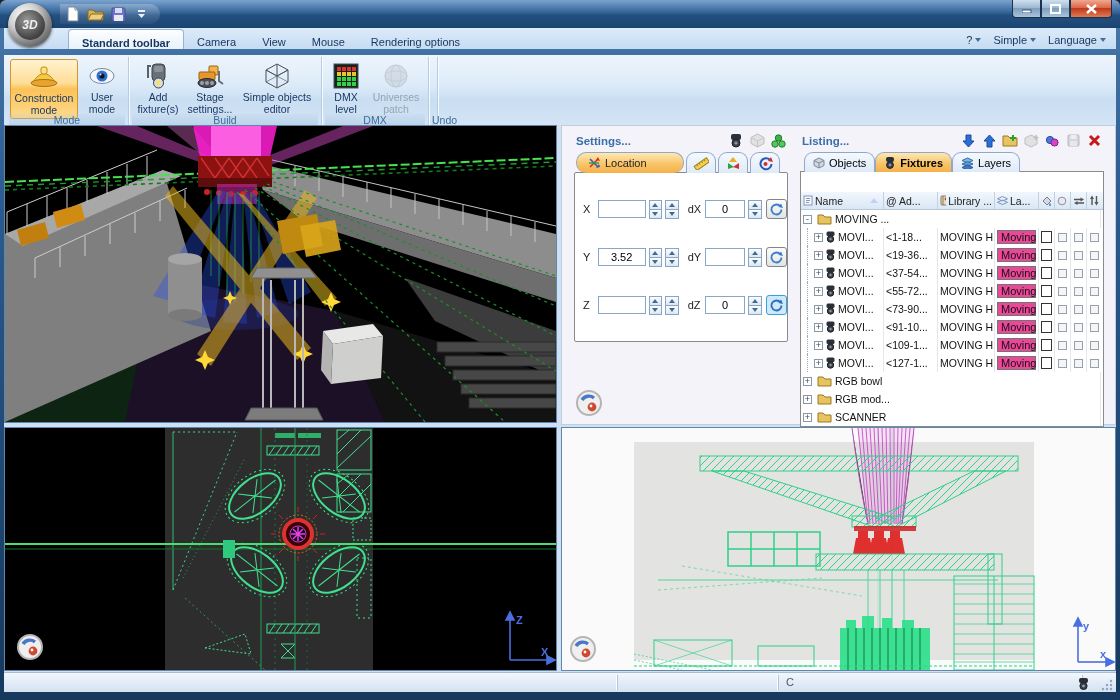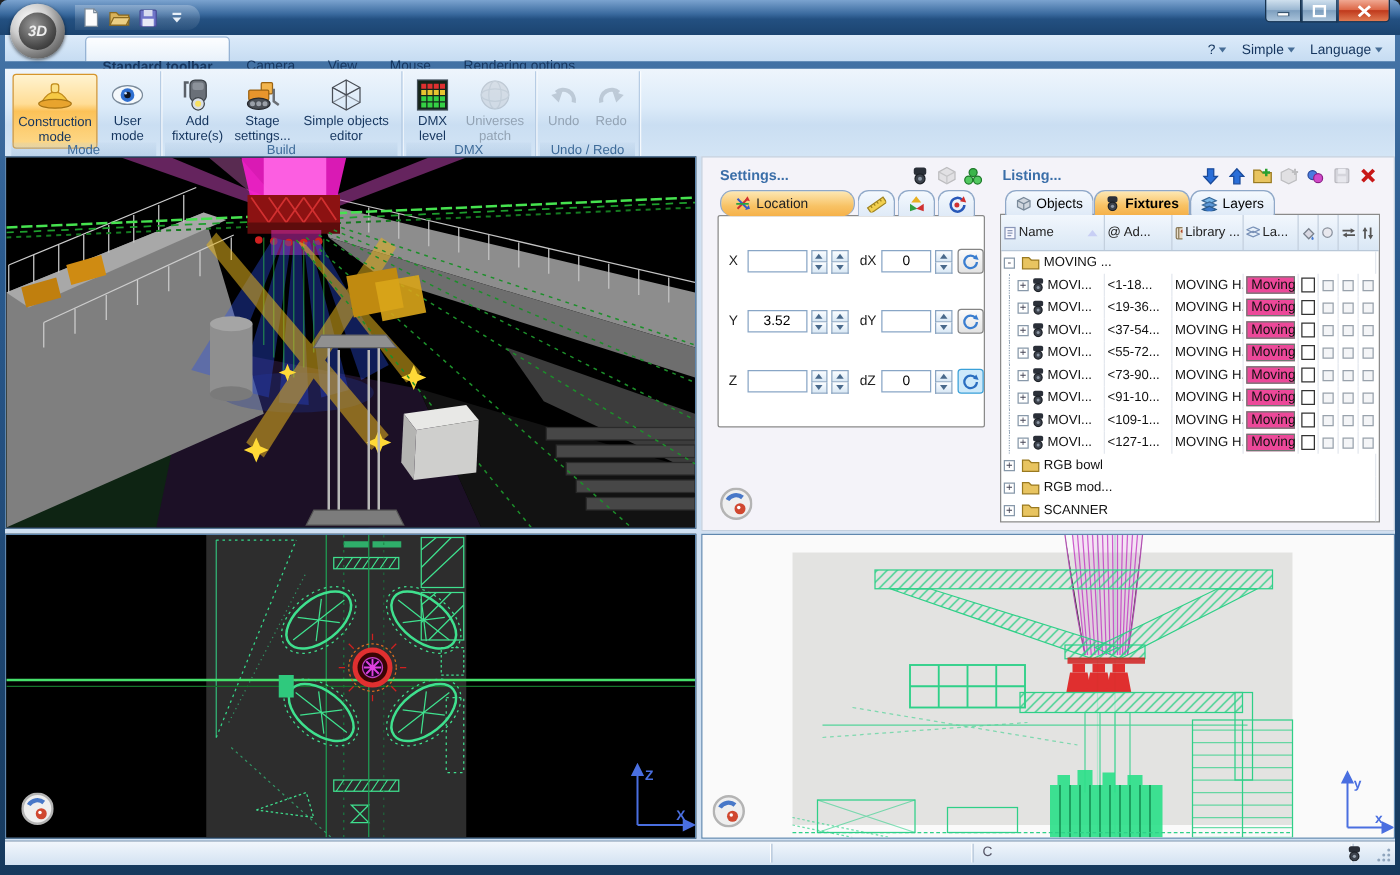--- a/index.html
+++ b/index.html
@@ -24,21 +24,21 @@
   .wincontrols { position:absolute; right:8px; top:0; display:flex; }
   .wbtn { width:29px; height:18px; border:1px solid #17334f; border-top:none; display:flex; align-items:center; justify-content:center;
     background:linear-gradient(#cfe0ee,#9cb8d2 45%,#7e9fbf 50%,#a9c3da); cursor:pointer; }
   .wbtn.min { border-radius:0 0 0 4px; }
   .wbtn.close { width:42px; border-radius:0 0 4px 0;
     background:linear-gradient(#f0a892,#dd6848 45%,#c03a1c 50%,#e07a52); }
 
   
   .tabstrip { position:absolute; left:4px; top:28px; width:1112px; height:21px;
     background:linear-gradient(#dcebfa,#c6dcf2); display:flex; align-items:flex-end; padding-left:64px; }
-  .rtab { height:20px; padding:18px 13px 0; font-size:11px; color:#15355e; cursor:pointer; }
+  .rtab { height:20px; padding:7px 13px 0; font-size:11px; color:#15355e; cursor:pointer; }
   .rtab.active { background:linear-gradient(#fdfeff,#e8f1fa); border:1px solid #96b3d4; border-bottom:none;
     border-radius:4px 4px 0 0; font-weight:bold; }
   .menu-right { margin-left:auto; display:flex; align-items:center; gap:12px; padding:0 10px 3px 0;
     font-size:11px; color:#15355e; }
   .mitem { display:flex; align-items:center; gap:3px; cursor:pointer; }
   .chev { width:0; height:0; border-left:3px solid transparent; border-right:3px solid transparent; border-top:4px solid #476d96; }
 
   
   .ribbon { position:absolute; left:4px; top:55px; width:1112px; height:76px;
     background:linear-gradient(#eef5fc,#dcebf9 40%,#cadef2 60%,#d5e6f6);
@@ -98,22 +98,22 @@
   .compass { position:absolute; cursor:pointer; }
 
   
   .lbox { position:absolute; left:238px; top:4px; width:304px; }
   .ltabs { display:flex; align-items:flex-end; height:21px; margin-bottom:-1px; position:relative; z-index:2; padding-left:4px; }
   .ltab { height:20px; display:flex; align-items:center; gap:4px; padding:0 8px; font-size:11px;
     border:1px solid #8fa8c8; border-bottom:none; border-radius:9px 9px 0 0;
     background:linear-gradient(#f4f9fe,#dfeaf7); cursor:pointer; }
   .ltab.active { background:linear-gradient(#fde8b4,#f8c264 60%,#f5b14a); font-weight:bold; }
   .lgrid { border:1px solid #8a8a8a; background:#fff; position:relative; z-index:1; }
-  .lheader { display:grid; grid-template-columns:83px 54px 57px 44px 16px 16px 16px 14px; height:29px;
-    background:linear-gradient(#f2f7fd,#d9e7f5); border-bottom:1px solid #b9c8d8; }
+  .lheader { display:grid; grid-template-columns:83px 54px 57px 44px 16px 16px 16px 14px; height:18px;
+    background:linear-gradient(#f2f7fd,#d9e7f5); border-bottom:1px solid #b9c8d8;margin-top:20px; }
   .hc { display:flex; align-items:center; gap:2px; font-size:10.5px; color:#222; padding:0 2px;
     border-right:1px solid #c3d0de; overflow:hidden; white-space:nowrap; cursor:pointer; }
   .sorttri { width:0; height:0; border-left:4px solid transparent; border-right:4px solid transparent;
     border-bottom:5px solid #c8cff5; margin-left:auto; margin-right:3px; }
   .lrow { display:grid; grid-template-columns:83px 54px 57px 44px 16px 16px 16px 14px; height:18px; cursor:default; }
   .cell { display:flex; align-items:center; font-size:10.5px; color:#111; padding:0 2px;
     border-right:1px solid #e4e8ee; overflow:hidden; white-space:nowrap; }
   .cell.icons { justify-content:center; }
   .toggle { width:9px; height:9px; border:1px solid #8899aa; background:#fff; font-size:9px; line-height:7px;
     text-align:center; color:#445; flex:none; margin-right:2px; cursor:pointer; }
@@ -318,40 +318,20 @@
                 <ellipse cx="13" cy="13" rx="11" ry="5" fill="none" stroke="#a8b2bc"></ellipse>
               </svg>
           </span>
           <span class="rlabel">Universes patch</span>
         </div>
       </div>
       <div class="rglabel">DMX</div>
     </div>
 
     <div class="rgroup">
-      <div class="rbtns">
-        <div class="rbtn disabled w36">
-          <span class="ricon">
-            <svg width="26" height="24">
-                <path d="M21,18 a8.5,8.5 0 0 0 -14,-8" fill="none" stroke="#9aa7b5" stroke-width="3.4"></path>
-                <polygon points="3,12 12,9 9,18" fill="#9aa7b5"></polygon>
-              </svg>
-          </span>
-          <span class="rlabel">Undo</span>
-        </div>
-        <div class="rbtn disabled w36">
-          <span class="ricon">
-            <svg width="26" height="24">
-                <path d="M5,18 a8.5,8.5 0 0 1 14,-8" fill="none" stroke="#9aa7b5" stroke-width="3.4"></path>
-                <polygon points="23,12 14,9 17,18" fill="#9aa7b5"></polygon>
-              </svg>
-          </span>
-          <span class="rlabel">Redo</span>
-        </div>
-      </div>
       <div class="rglabel">Undo / Redo</div>
     </div>
   </div>
 
   <div class="workspace">
 
     <div class="viewport vp-tl">
       <svg width="551" height="296" viewBox="0 0 551 296" preserveAspectRatio="none">
         <rect width="551" height="296" fill="#000"></rect>
         <polygon points="0,170 150,125 290,296 0,296" fill="#0e2413"></polygon>

